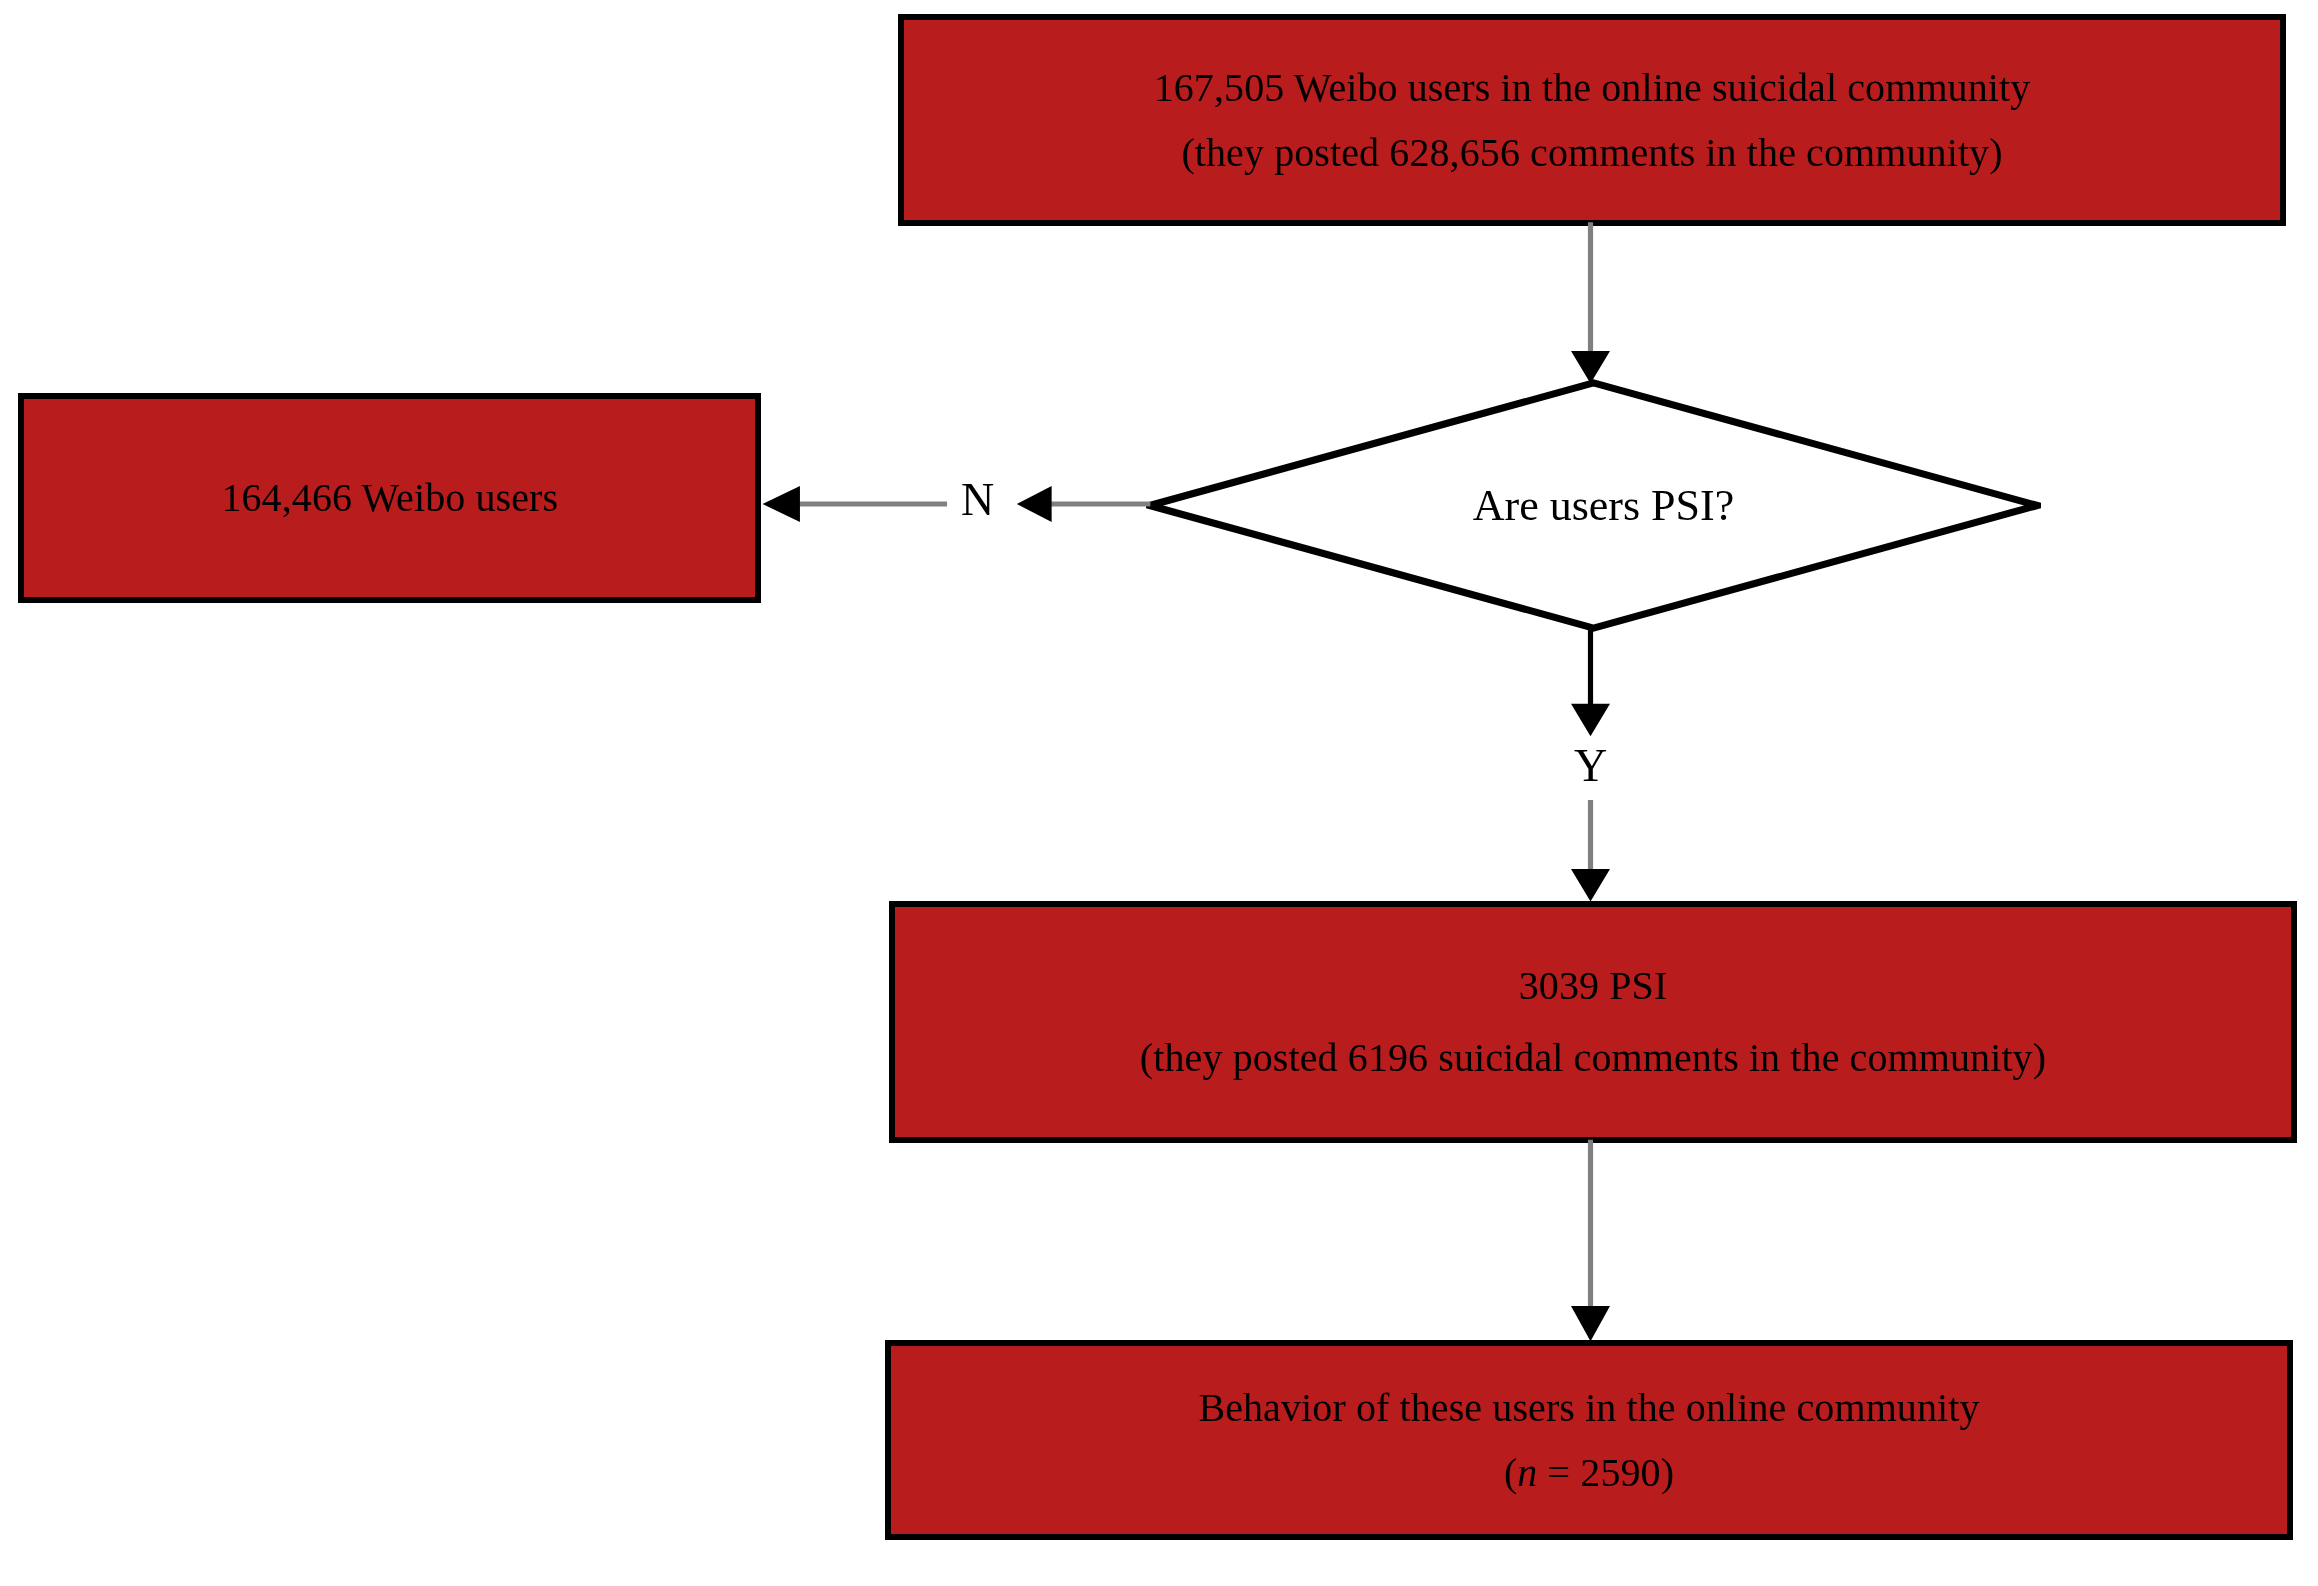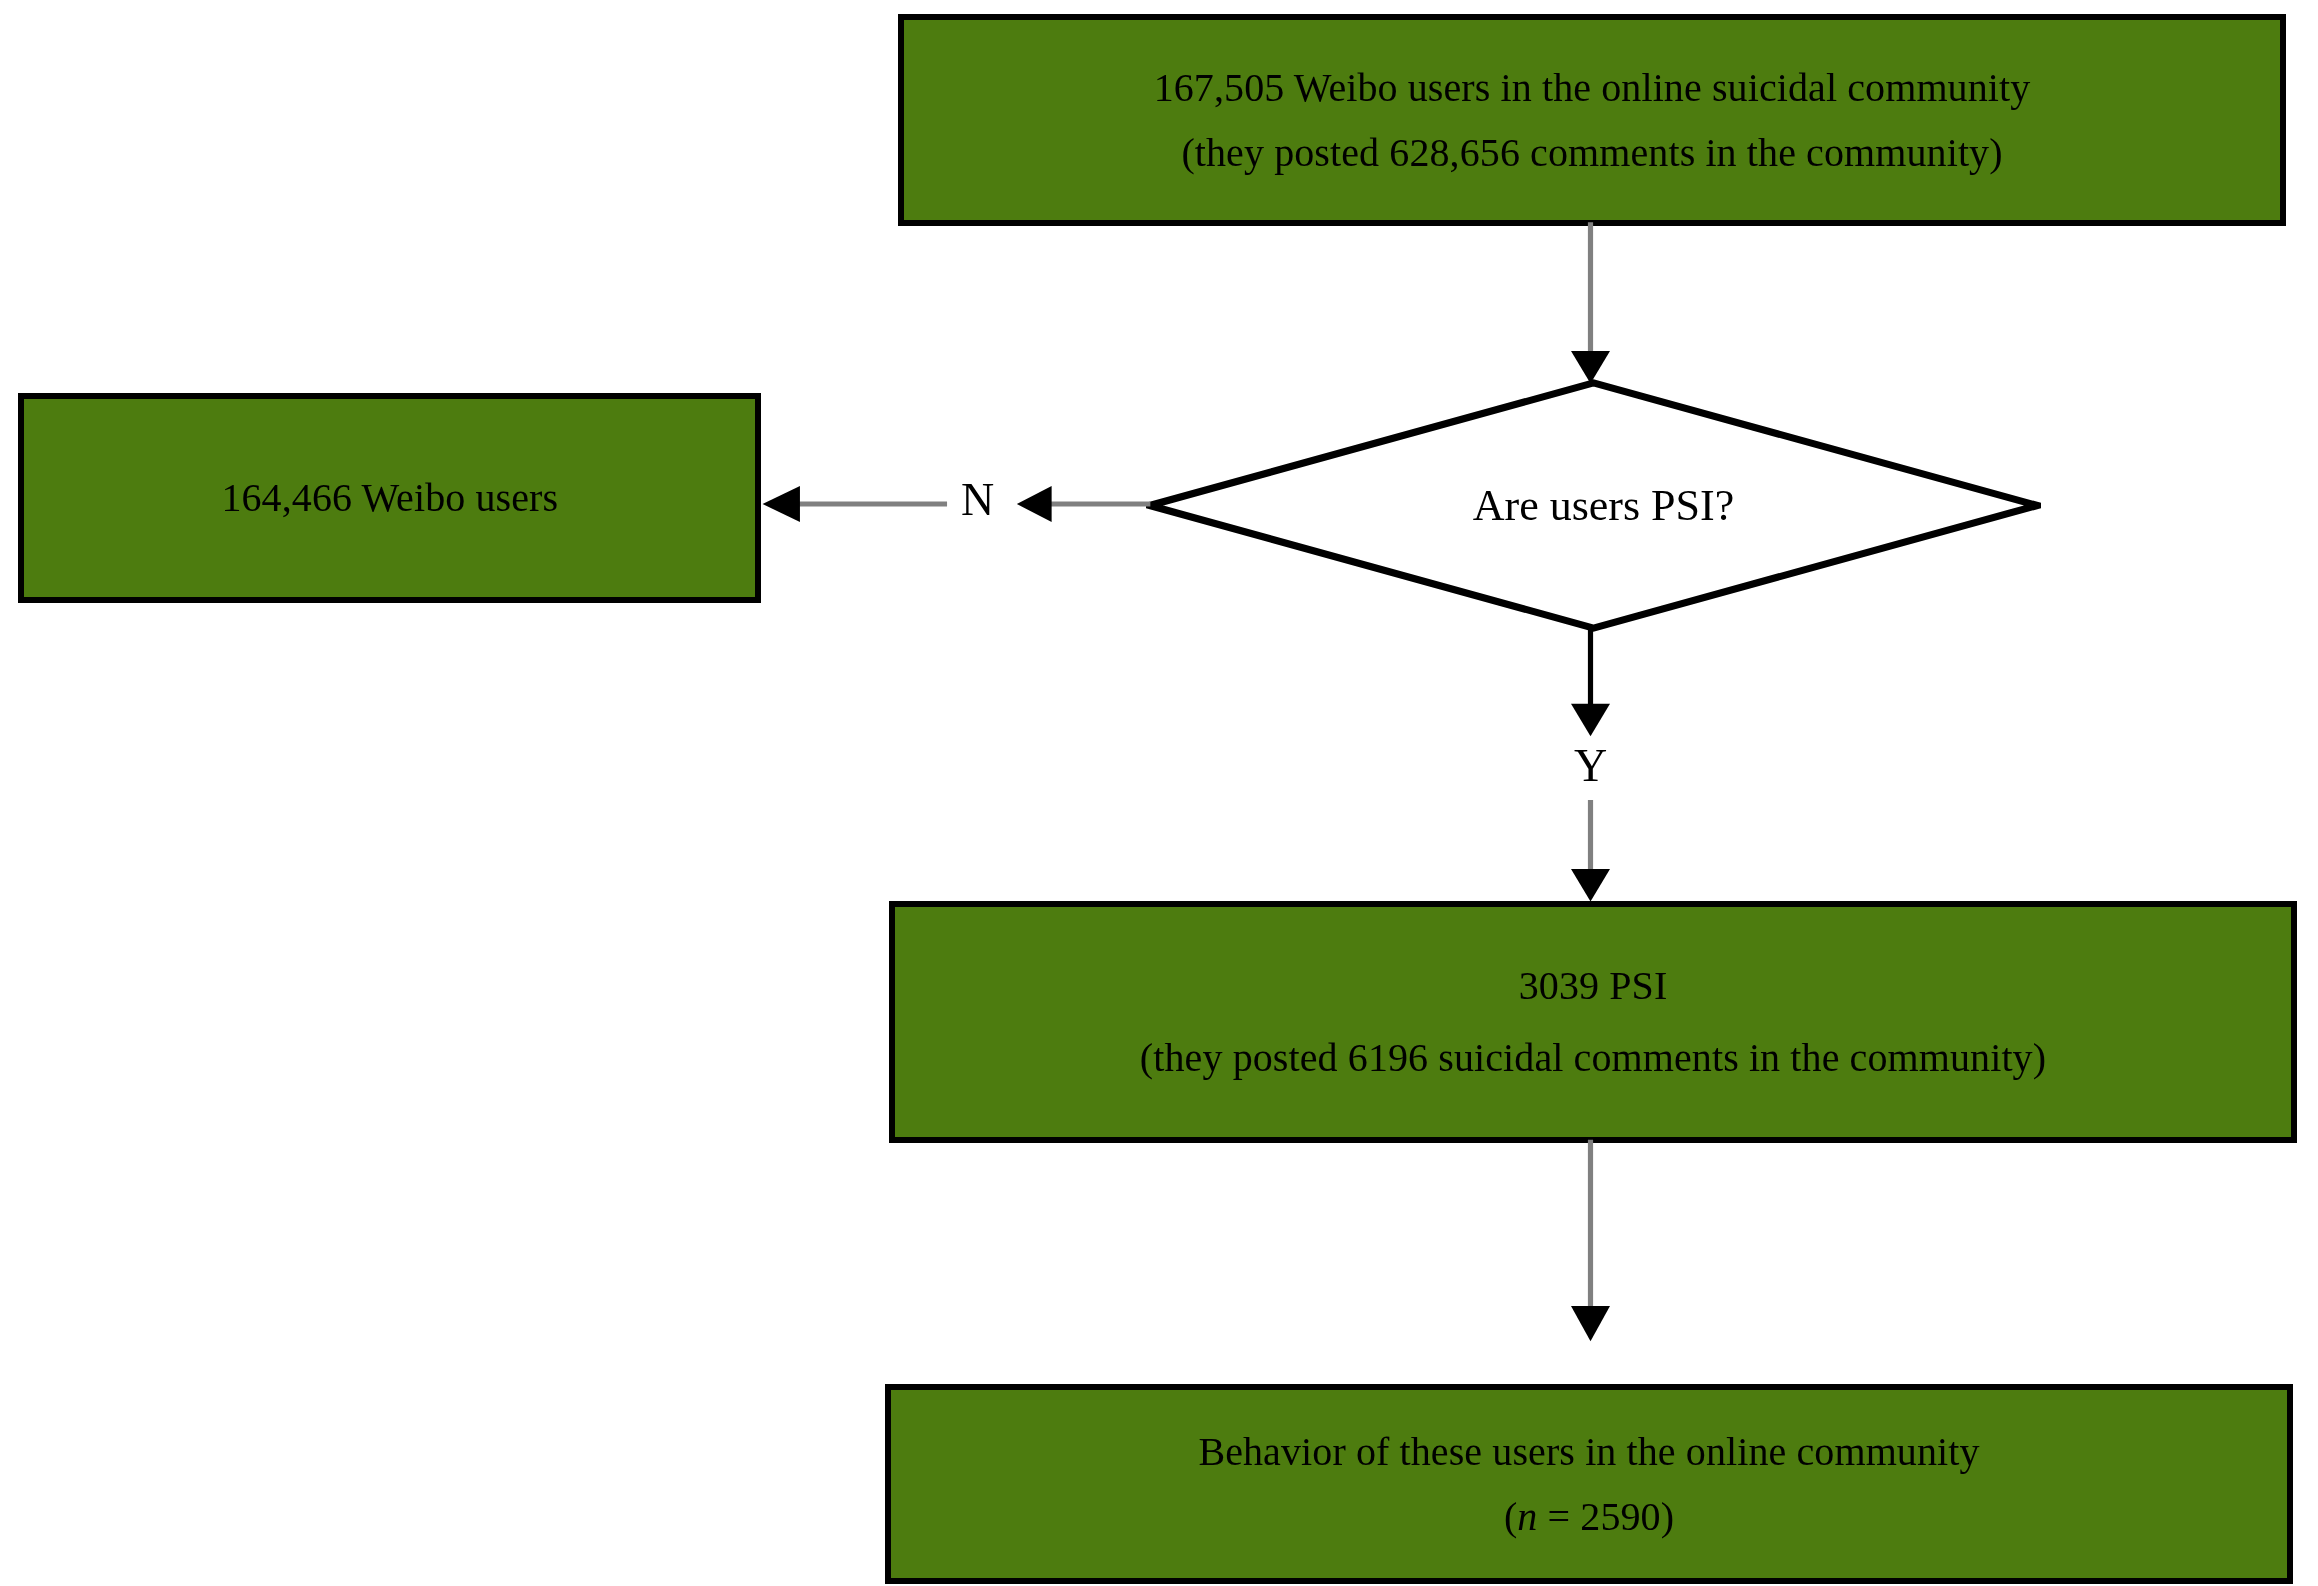--- a/index.html
+++ b/index.html
@@ -15,21 +15,21 @@
     background: #ffffff;
     font-family: "Liberation Serif", "DejaVu Serif", serif;
     color: #000000;
     overflow: hidden;
   }
 
   
   .node-box {
     position: absolute;
     box-sizing: border-box;
-    background: #4d7c0f;
+    background: #b91c1c;
     border: 6.5px solid #000000;
     display: flex;
     flex-direction: column;
     align-items: center;
     justify-content: center;
   }
   .node-box .line {
     font-size: 40px;
     line-height: 1.30;
     white-space: nowrap;
@@ -39,21 +39,21 @@
     margin-top: 13px;
   }
   .italic-n {
     font-style: italic;
   }
 
   
   #box-top      { left: 898px; top: 14.4px;   width: 1388px; height: 212px; }
   #box-left     { left: 18.3px;   top: 393px;  width: 743px; height: 210px; }
   #box-psi      { left: 889px; top: 901px; width: 1408px; height: 242px; gap: 7px; }
-  #box-behavior { left: 885px; top: 1340px; width: 1408px; height: 200px; margin-top: 44px; }
+  #box-behavior { left: 885px; top: 1340px; width: 1408px; height: 200px; }
 
   
   #diamond {
     position: absolute;
     left: 1146px;
     top: 379px;
     width: 895px;
     height: 253px;
   }
   #diamond svg { display: block; width: 100%; height: 100%; }

